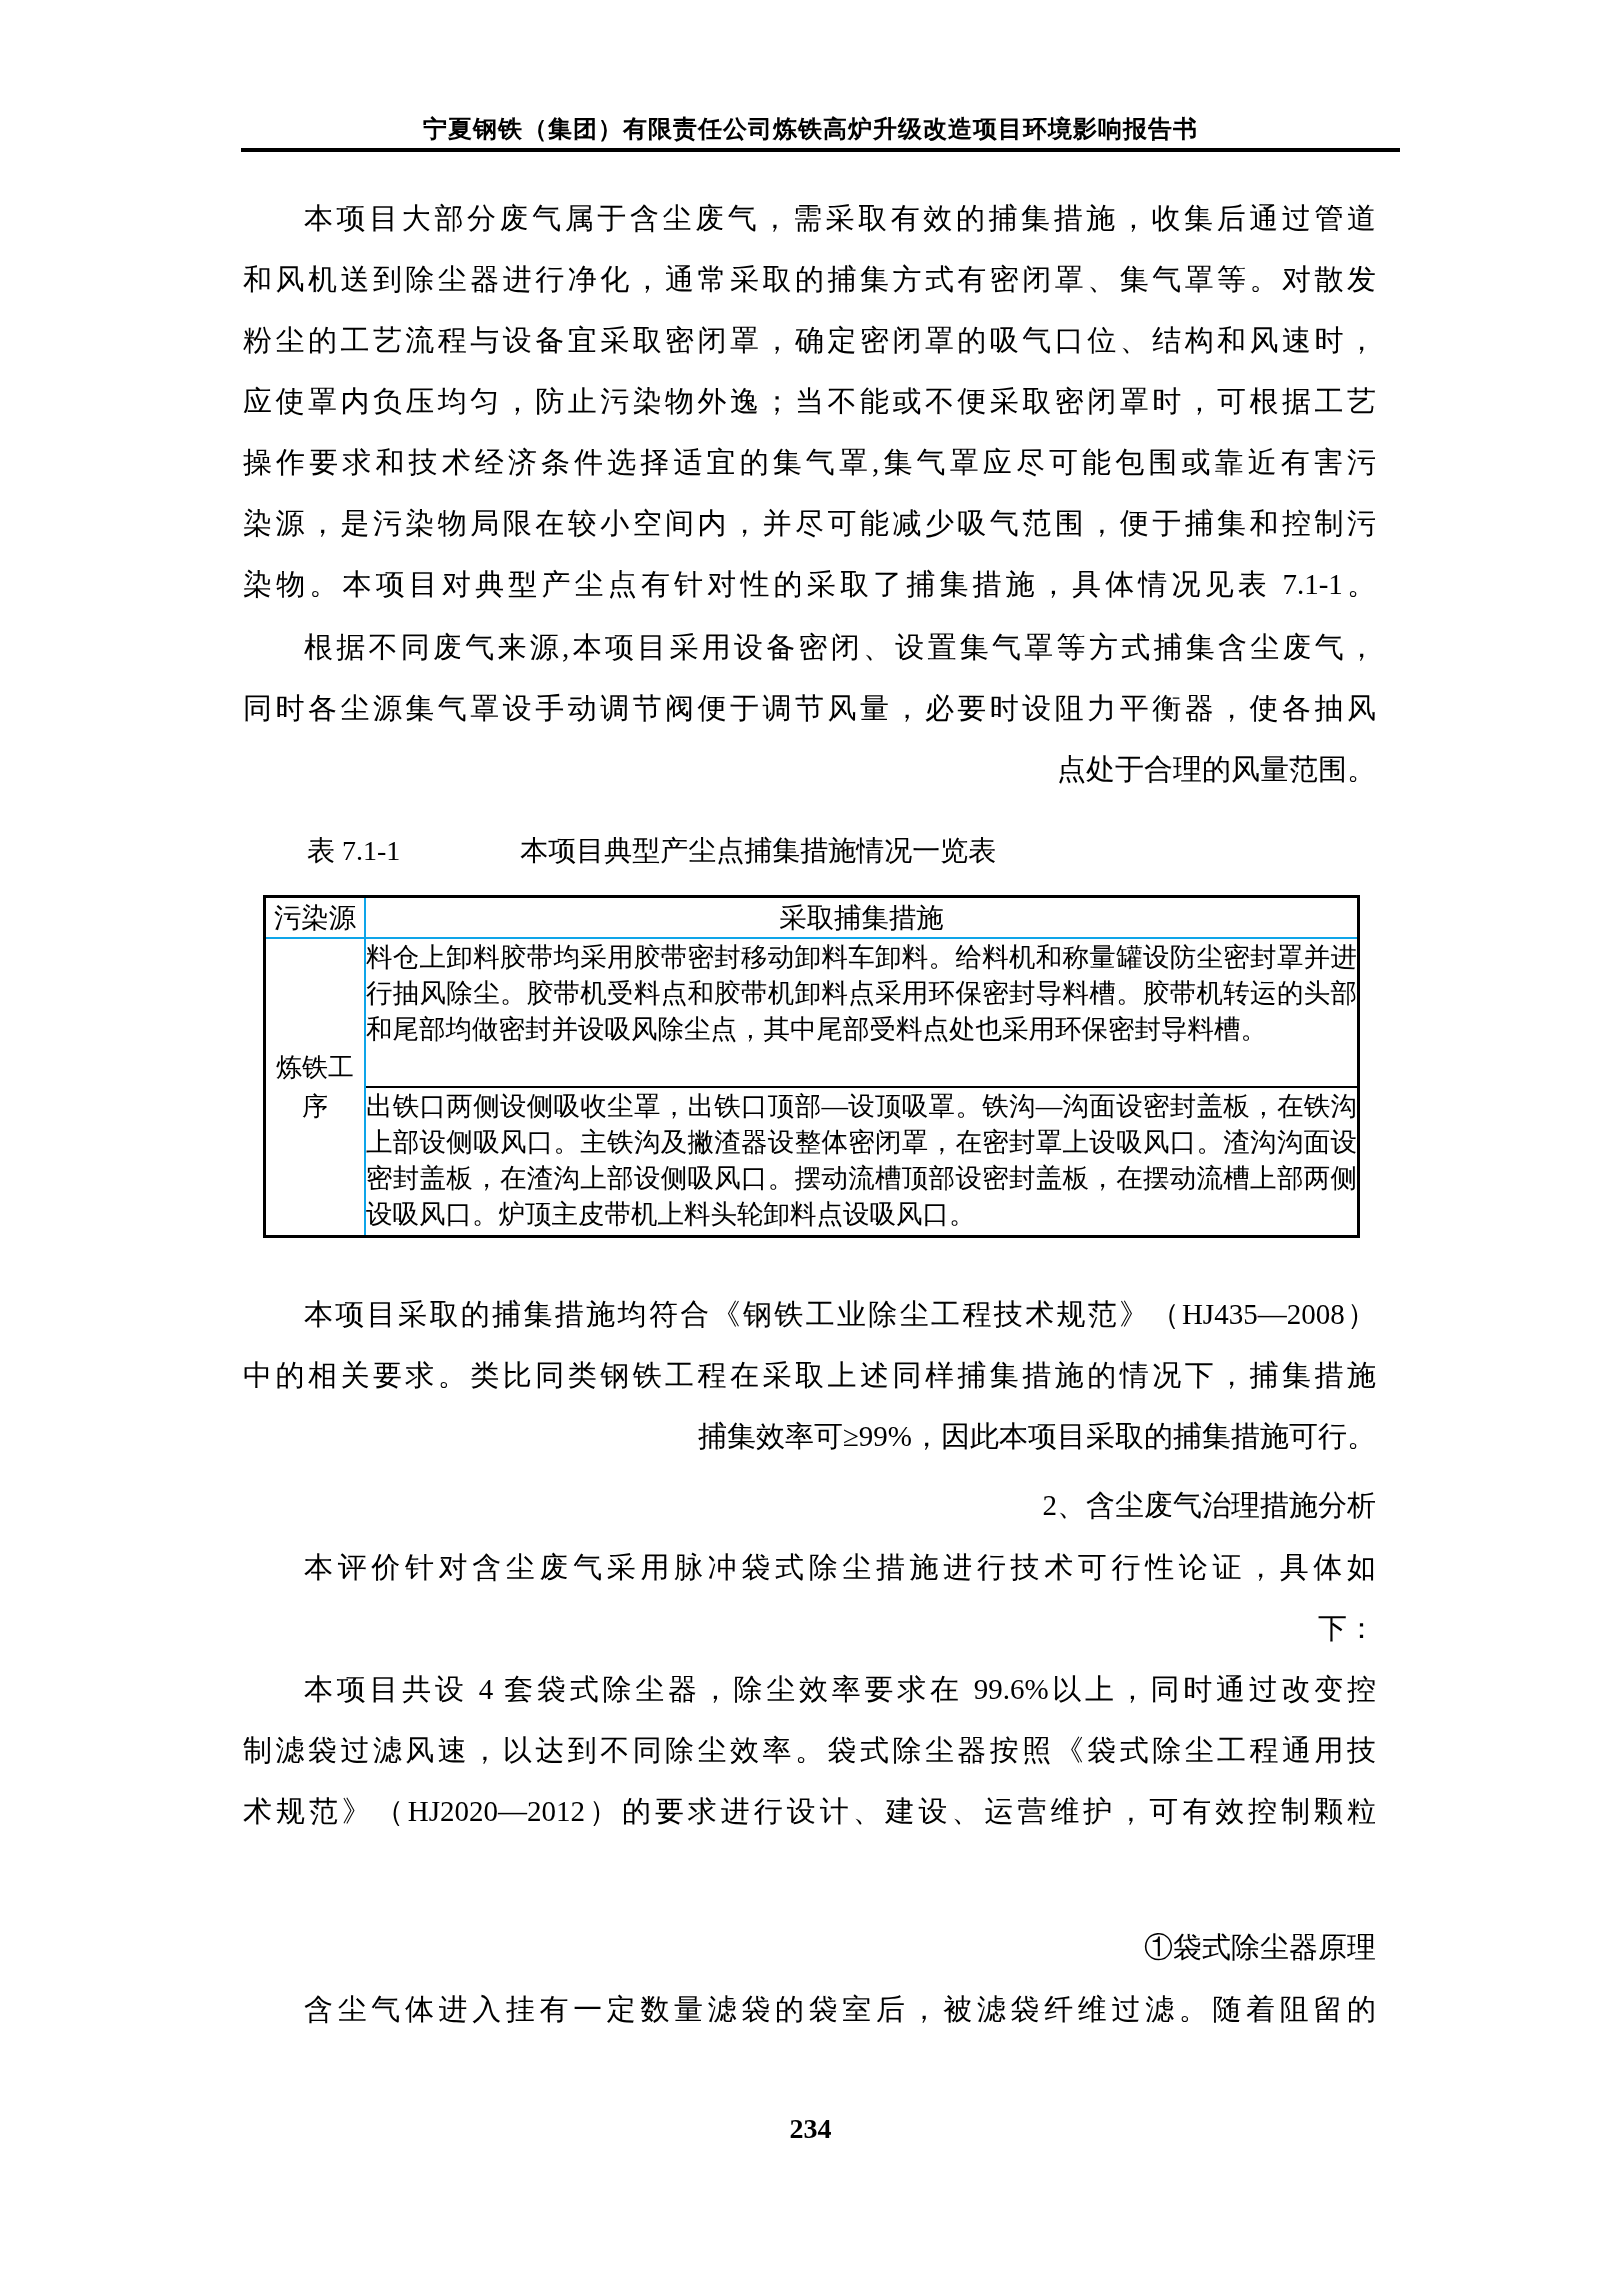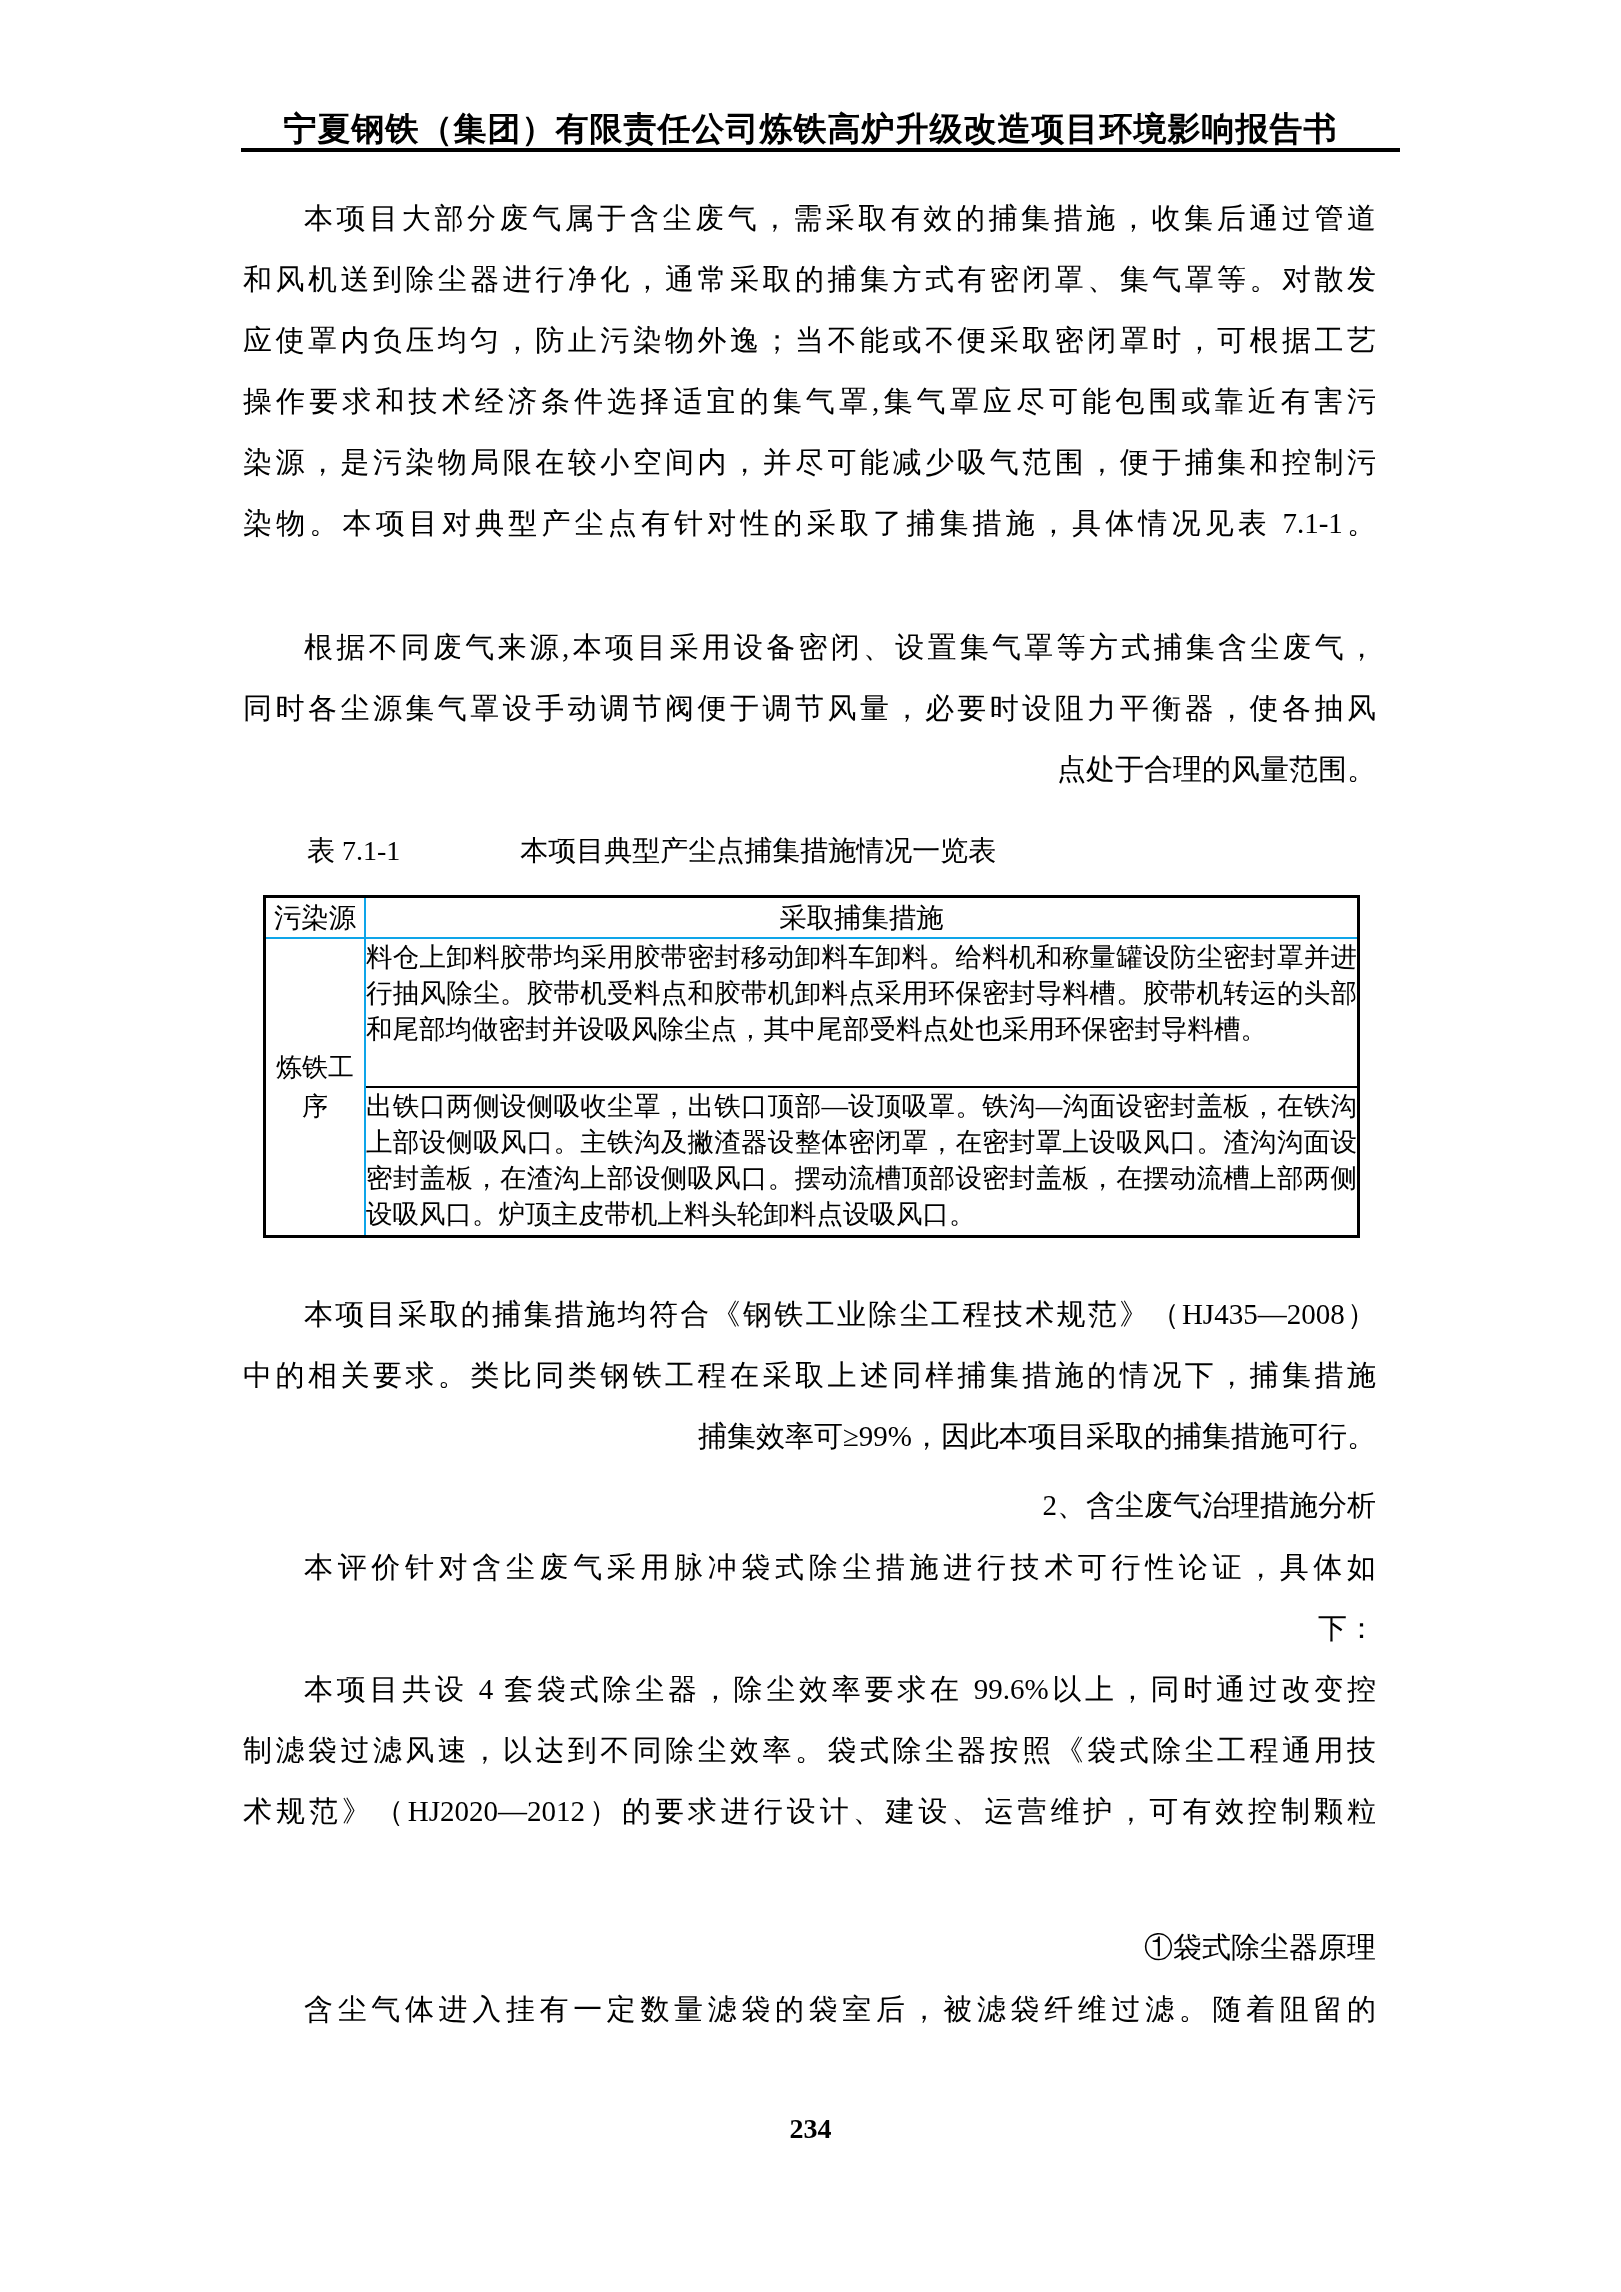--- a/index.html
+++ b/index.html
@@ -14,21 +14,21 @@
     color: #000000;
     font-family: "Liberation Serif", "DejaVu Serif", serif;
     overflow: hidden;
   }
   .header-title {
     position: absolute;
     top: 114px; left: 0; width: 100%;
     text-align: center;
     font-family: "Liberation Sans", "DejaVu Sans", sans-serif;
     font-weight: bold;
-    font-size: 33px;
+    font-size: 24px;
     line-height: 29px;
     letter-spacing: 1px;
   }
   .header-rule {
     position: absolute;
     top: 148px; left: 241px;
     width: 1159px; height: 3.9px;
     background: #000000;
   }
   .block {
@@ -116,20 +116,21 @@
 <body>
 
 <div class="page">
 
   <div class="header-title">宁夏钢铁（集团）有限责任公司炼铁高炉升级改造项目环境影响报告书</div>
   <div class="header-rule"></div>
 
   <div class="block" style="top:188px">
     <div class="line ind">本项目大部分废气属于含尘废气，需采取有效的捕集措施，收集后通过管道</div>
     <div class="line">和风机送到除尘器进行净化，通常采取的捕集方式有密闭罩、集气罩等。对散发</div>
+    <div class="line">粉尘的工艺流程与设备宜采取密闭罩，确定密闭罩的吸气口位、结构和风速时，</div>
     <div class="line">应使罩内负压均匀，防止污染物外逸；当不能或不便采取密闭罩时，可根据工艺</div>
     <div class="line">操作要求和技术经济条件选择适宜的集气罩,集气罩应尽可能包围或靠近有害污</div>
     <div class="line">染源，是污染物局限在较小空间内，并尽可能减少吸气范围，便于捕集和控制污</div>
     <div class="line">染物。本项目对典型产尘点有针对性的采取了捕集措施，具体情况见表 7.1-1。</div>
   </div>
 
   <div class="block" style="top:617px">
     <div class="line ind">根据不同废气来源,本项目采用设备密闭、设置集气罩等方式捕集含尘废气，</div>
     <div class="line">同时各尘源集气罩设手动调节阀便于调节风量，必要时设阻力平衡器，使各抽风</div>
     <div class="line short">点处于合理的风量范围。</div>

